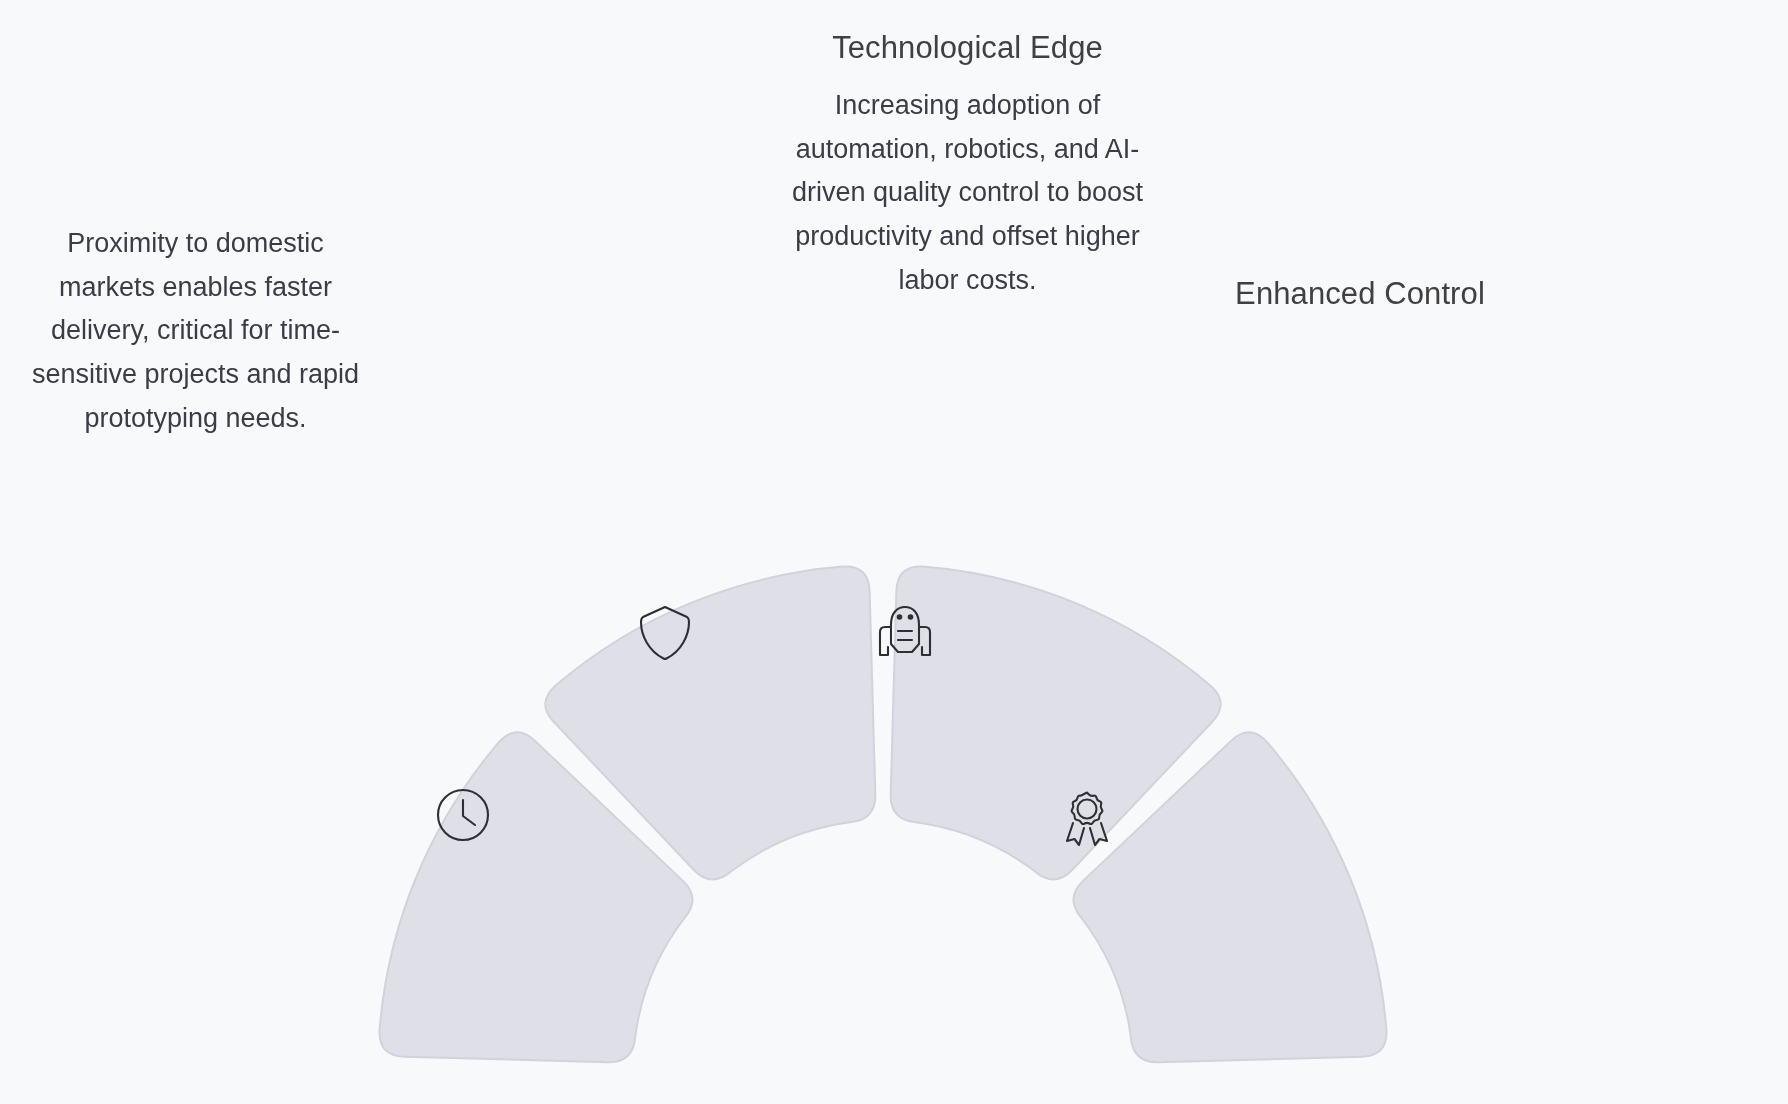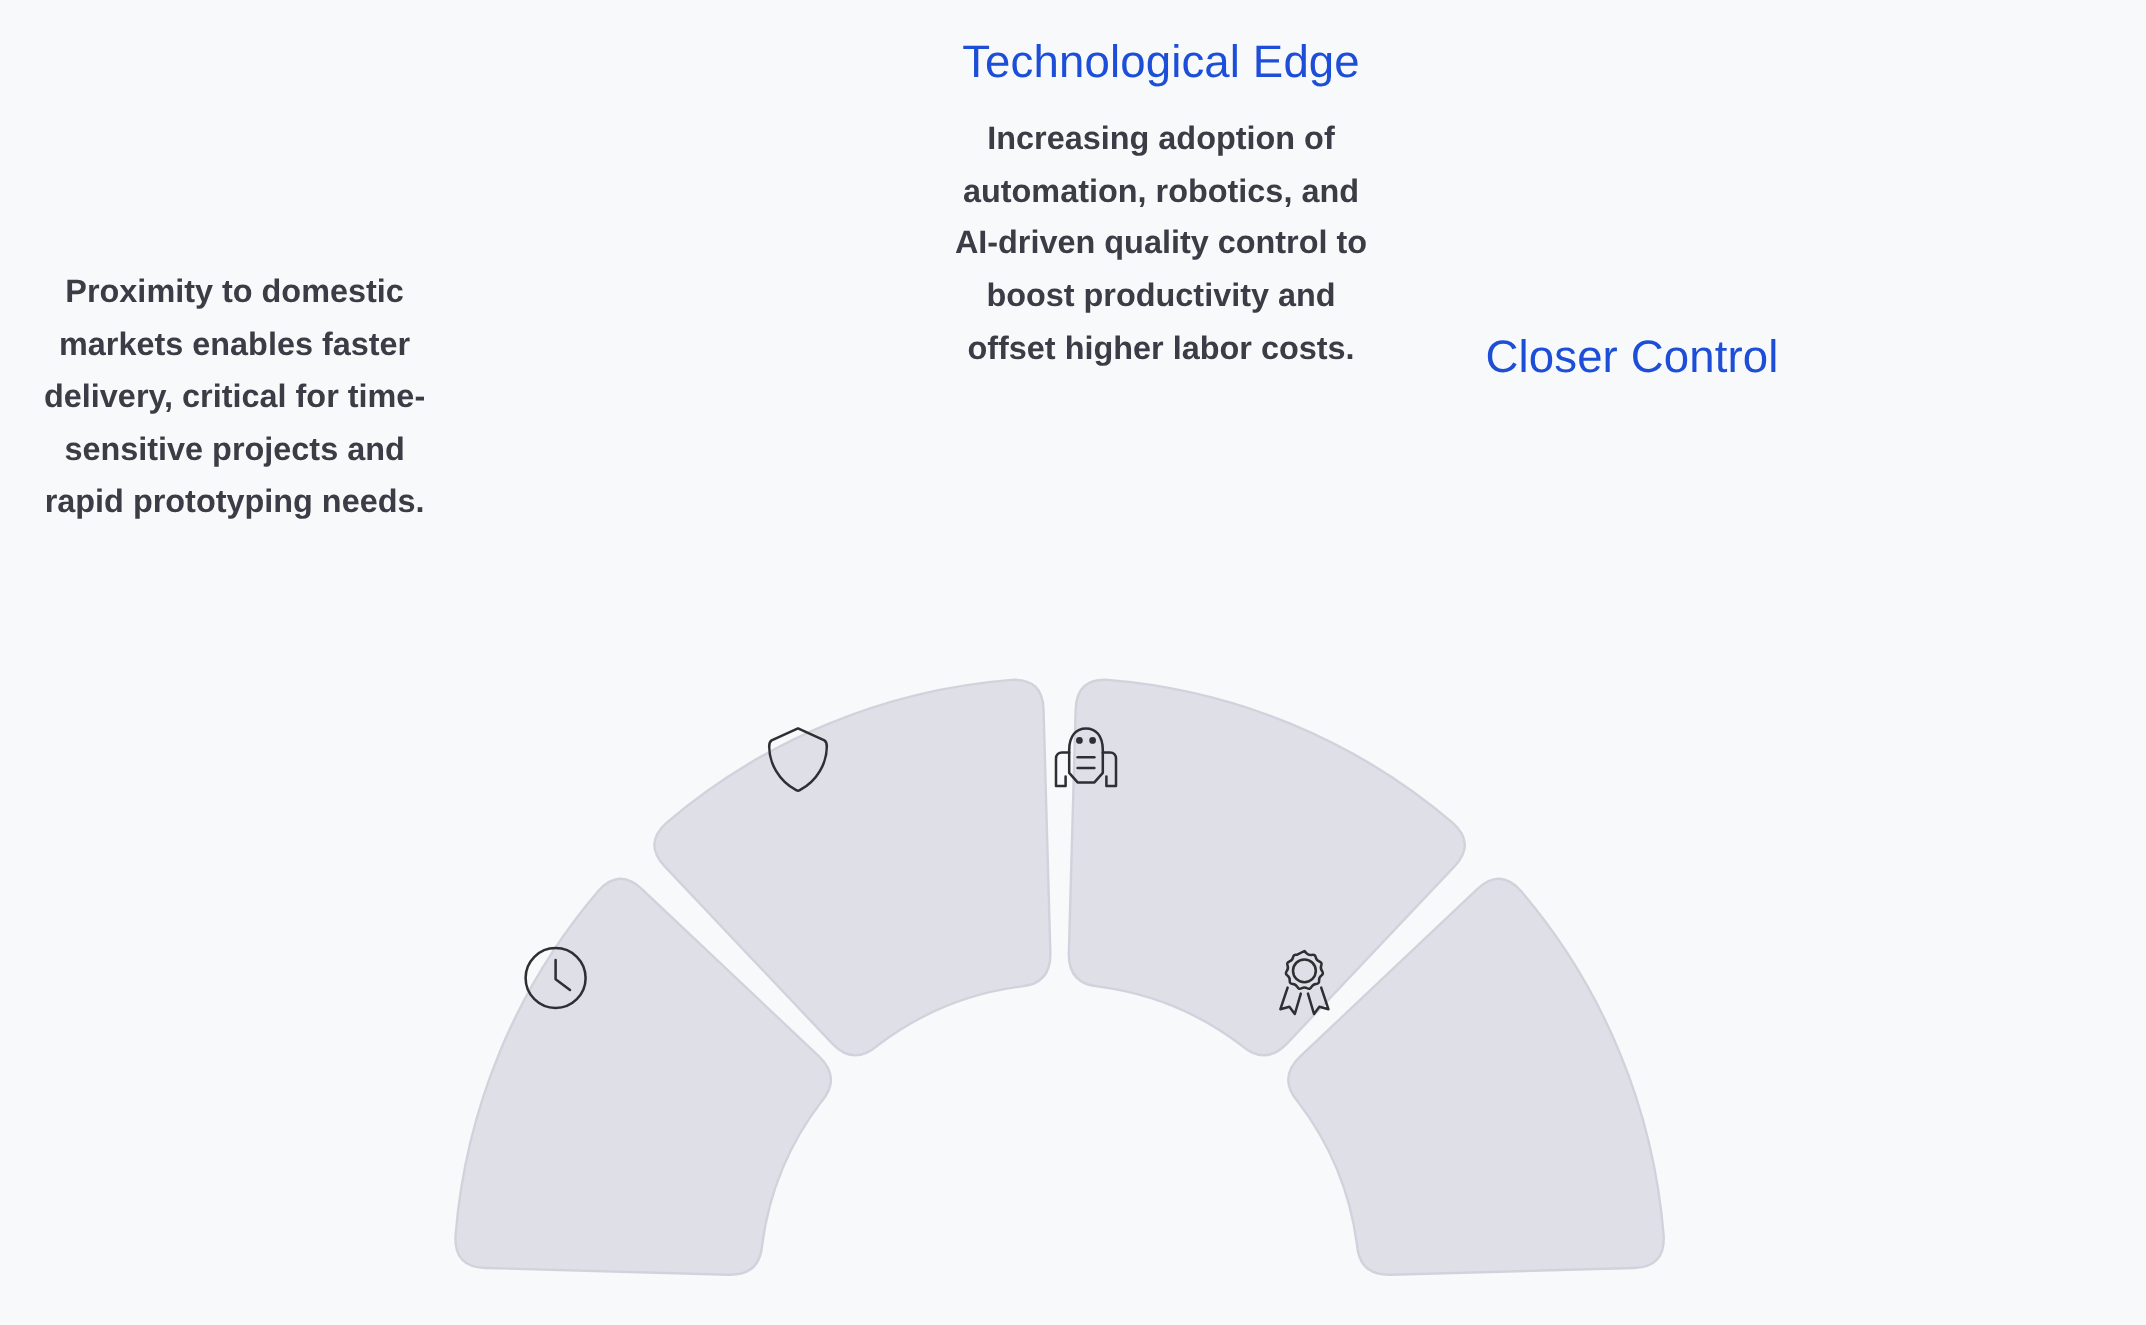--- a/index.html
+++ b/index.html
@@ -22,31 +22,31 @@
     height: 1104px;
   }
 
   
   .text-block {
     position: absolute;
     text-align: center;
     box-sizing: border-box;
   }
   .block-title {
-    font-size: 38px;
+    font-size: 31px;
     font-weight: 400;
-    color: #1d4ed8;
+    color: #404040;
     line-height: 1.42;
     letter-spacing: 0.1px;
     margin: 0 0 14px 0;
     white-space: pre-line;
   }
   .block-desc {
     font-size: 27px;
-    font-weight: 700;
+    font-weight: 400;
     color: #3B3C45;
     line-height: 1.62;
     margin: 0;
   }
 
   
   #tb-0 { left: 18px;   top: 222px;  width: 355px; }
   #tb-1 { left: 404px;  top: 76px;   width: 355px; }
   #tb-2 { left: 790px;  top: 26px;   width: 355px; }
   #tb-3 { left: 1180px; top: 272px;  width: 360px; }
@@ -88,21 +88,21 @@
     <div class="block-desc">Proximity to domestic markets enables faster delivery, critical for time-sensitive projects and rapid prototyping needs.</div>
   </div>
 
 
   <div class="text-block" id="tb-2">
     <div class="block-title">Technological Edge</div>
     <div class="block-desc">Increasing adoption of automation, robotics, and AI-driven quality control to boost productivity and offset higher labor costs.</div>
   </div>
 
   <div class="text-block" id="tb-3">
-    <div class="block-title">Closer Control</div>
+    <div class="block-title">Enhanced Control</div>
   </div>
 
   <div id="arc-wrap">
     <svg id="arc-svg" viewBox="0 0 1110 560" xmlns="http://www.w3.org/2000/svg">
 
       <g>
         <path id="seg-path-0" class="seg-shape" d="M 49.59,489.94 A 505,505 0 0 1 168.71,202.36 Q 186.08,183.02 204.97,200.89 L 352.47,340.36 Q 371.36,358.23 354.51,378.01 A 250,250 0 0 0 305.17,497.11 Q 303.10,523.02 277.11,522.29 L 74.19,516.63 Q 48.20,515.90 49.59,489.94 Z"></path>
         <g transform="translate(133,275)">
           <circle class="seg-icon" cx="0" cy="0" r="25"></circle>
           <path class="seg-icon" d="M0,-15 L0,1 L12,10"></path>

